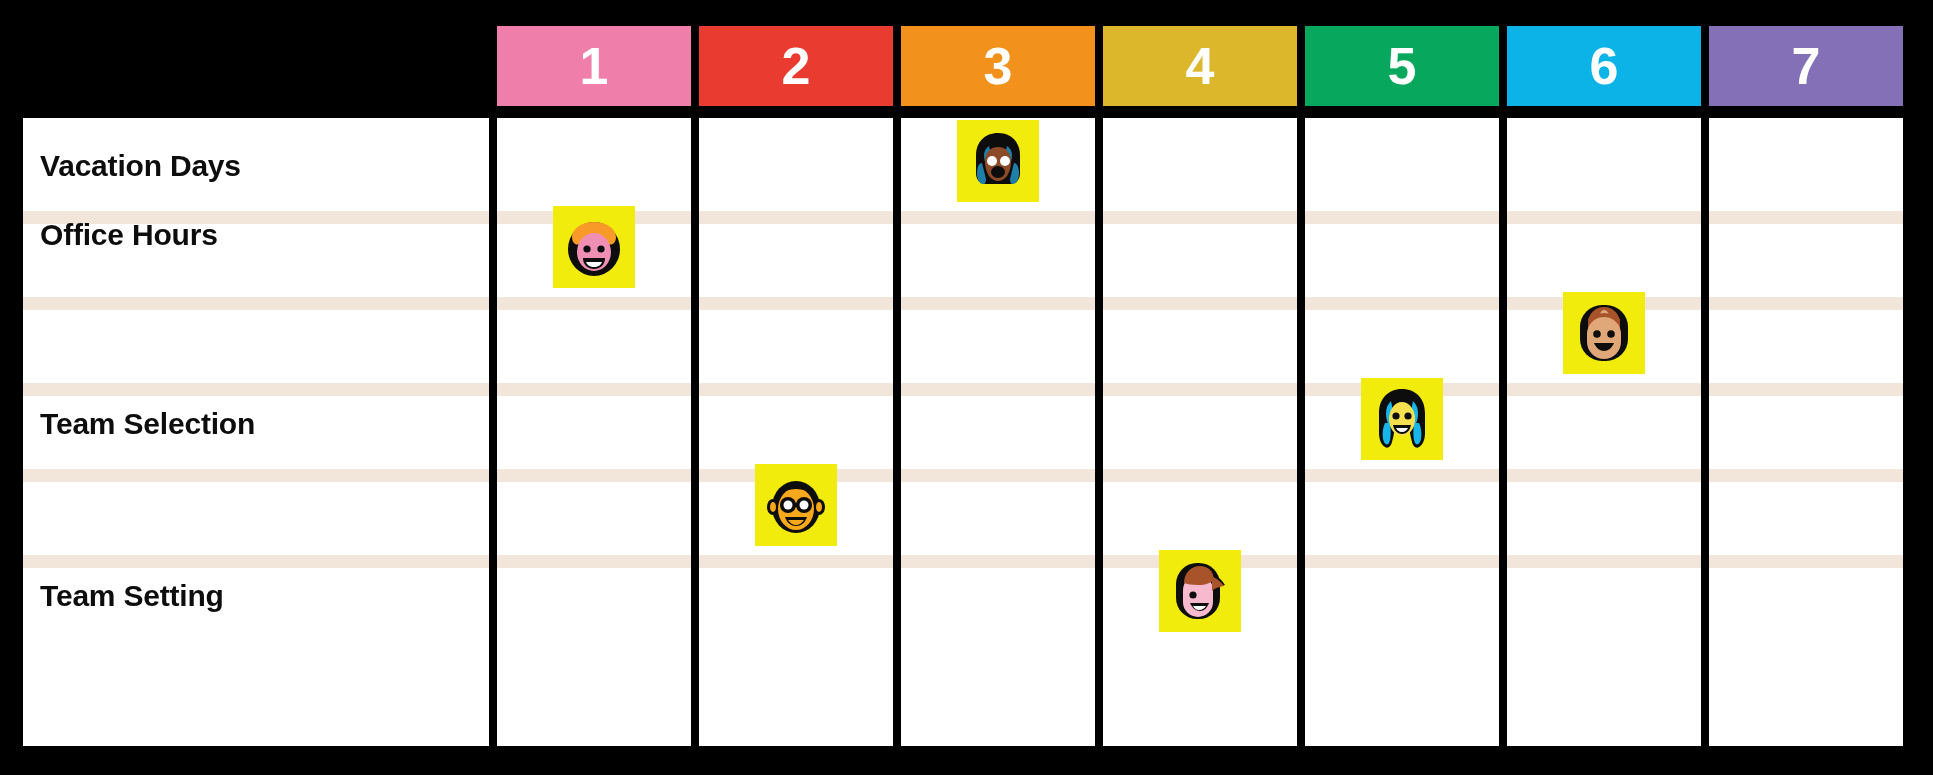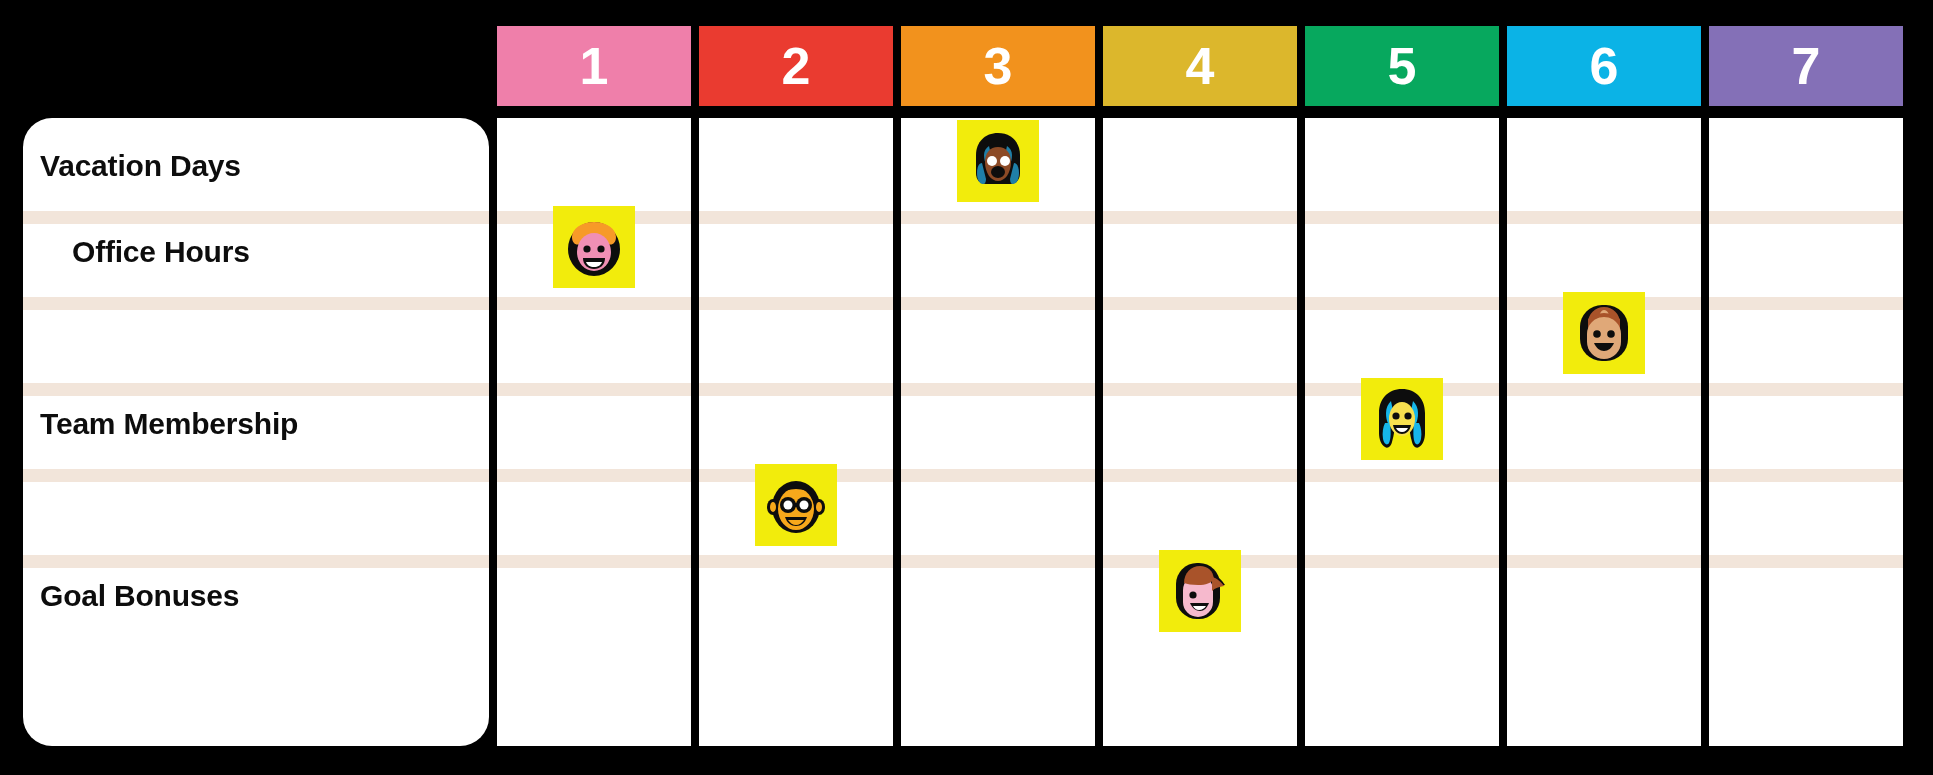--- a/index.html
+++ b/index.html
@@ -115,30 +115,30 @@
       </div>
       <div class="header-chip" style="left: 1507px; width: 194px; background: rgb(11, 179, 230);">
         <span>6</span>
       </div>
       <div class="header-chip" style="left: 1709px; width: 194px; background: rgb(132, 112, 183);">
         <span>7</span>
       </div>
     </div>
 
   <div id="grid-body">
-      <div class="grid-col" style="left: 0px; width: 466px; border-radius: 29px;">
+      <div class="grid-col" style="left: 0px; width: 466px;">
         <div class="band" style="top: 92.5px;"></div>
         <div class="band" style="top: 178.5px;"></div>
         <div class="band" style="top: 264.5px;"></div>
         <div class="band" style="top: 350.5px;"></div>
         <div class="band" style="top: 436.5px;"></div>
         <div class="row-label" style="top: 5px;">Vacation Days</div>
-        <div class="row-label" style="top: 91px; margin-left: 32px;">Office Hours</div>
-        <div class="row-label" style="top: 263px;">Team Membership</div>
-        <div class="row-label" style="top: 435px;">Goal Bonuses</div>
+        <div class="row-label" style="top: 74px;">Office Hours</div>
+        <div class="row-label" style="top: 263px;">Team Selection</div>
+        <div class="row-label" style="top: 435px;">Team Setting</div>
       </div>
       <div class="grid-col" style="left: 474px; width: 194px;">
         <div class="band" style="top: 92.5px;"></div>
         <div class="band" style="top: 178.5px;"></div>
         <div class="band" style="top: 264.5px;"></div>
         <div class="band" style="top: 350.5px;"></div>
         <div class="band" style="top: 436.5px;"></div>
         <div style="position: absolute; left: 0px; width: 194px; top: 0px; height: 86px;"></div>
         <div style="position: absolute; left: 0px; width: 194px; top: 86px; height: 86px;"></div>
         <div style="position: absolute; left: 0px; width: 194px; top: 172px; height: 86px;"></div>

